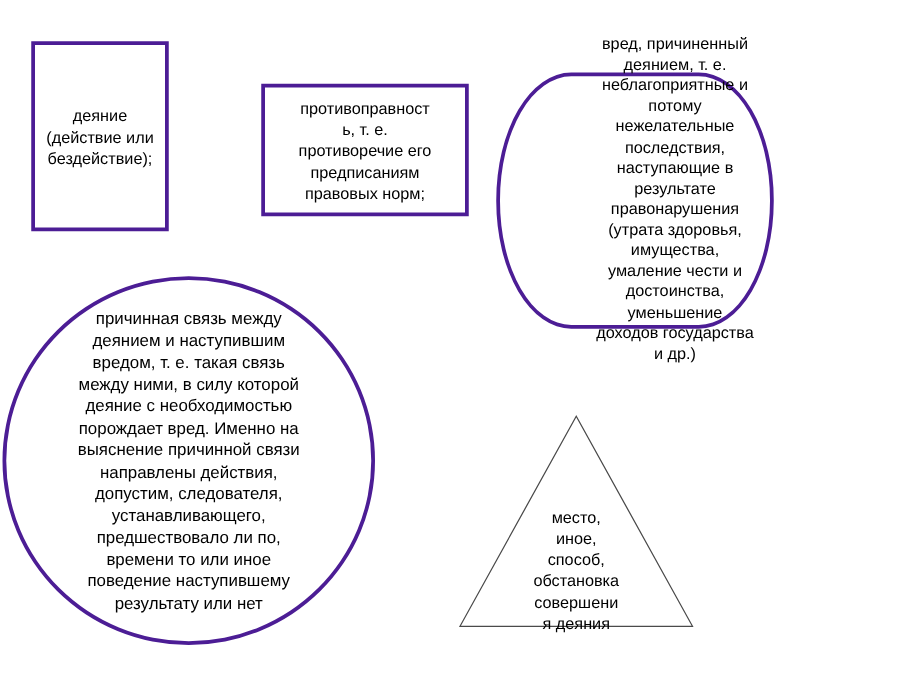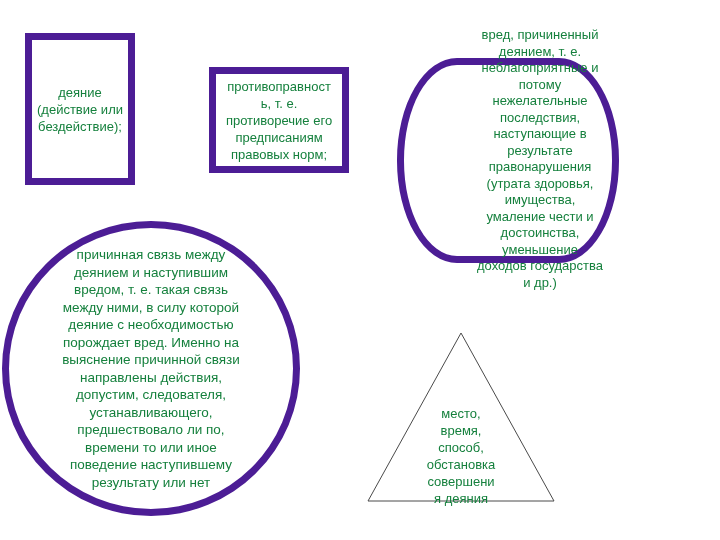--- a/index.html
+++ b/index.html
@@ -10,48 +10,48 @@
     position: relative;
     width: 720px;
     height: 540px;
     background: #ffffff;
     overflow: hidden;
     color: #3d3d3d;
   }
 
   .shape {
     position: absolute;
-    border: 7px solid #4c1d95;
+    border: 3px solid #4c1d95;
     background: transparent;
   }
 
   .flex-center {
     display: flex;
     align-items: center;
     justify-content: center;
   }
 
   .txt {
     white-space: pre-line;
     text-align: center;
     font-size: 13px;
     line-height: 17px;
-    color: #15803d;
+    color: #000000;
   }
 
   
   .rect-act {
     left: 25px; top: 33px;
     width: 110px; height: 152px;
   }
 
   
   .rect-unlawfulness {
     left: 209px; top: 67px;
-    width: 140px; height: 106px;
+    width: 166px; height: 106px;
   }
 
   
   .rounded-harm {
     left: 397px; top: 58px;
     width: 222px; height: 205px;
     border-radius: 60px / 102px;
   }
   .harm-text {
     position: absolute;
@@ -136,19 +136,19 @@
 времени то или иное
 поведение наступившему
 результату или нет</div>
   </div>
 
   <svg class="triangle-svg" viewBox="0 0 190 172">
     <polygon points="95,2 2,170 188,170" fill="none" stroke="#4a4a4a" stroke-width="1"></polygon>
   </svg>
 
   <div class="txt triangle-text">место,
-время,
+иное,
 способ,
 обстановка
 совершени
 я деяния</div>
 
 </div>
 
 </body></html>

